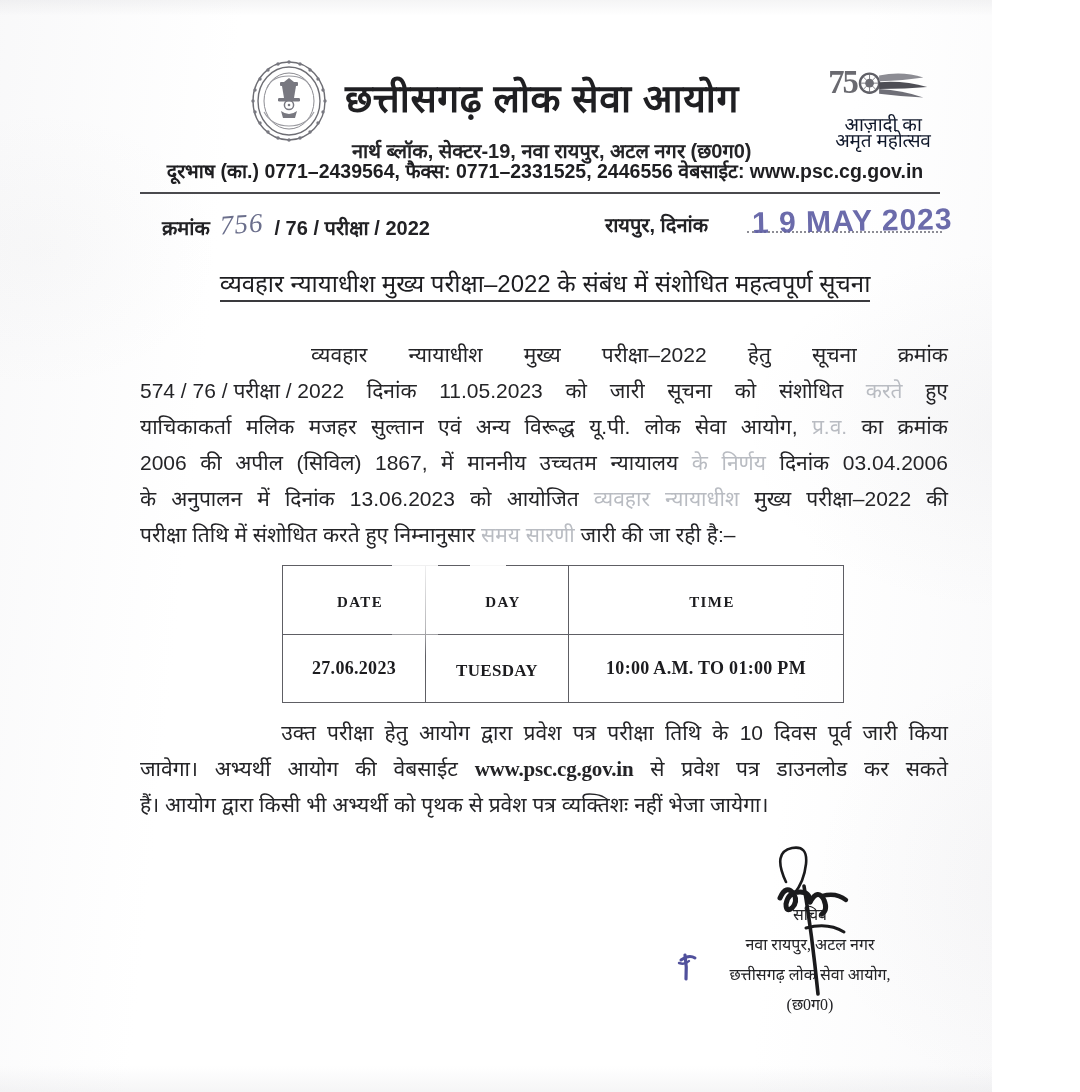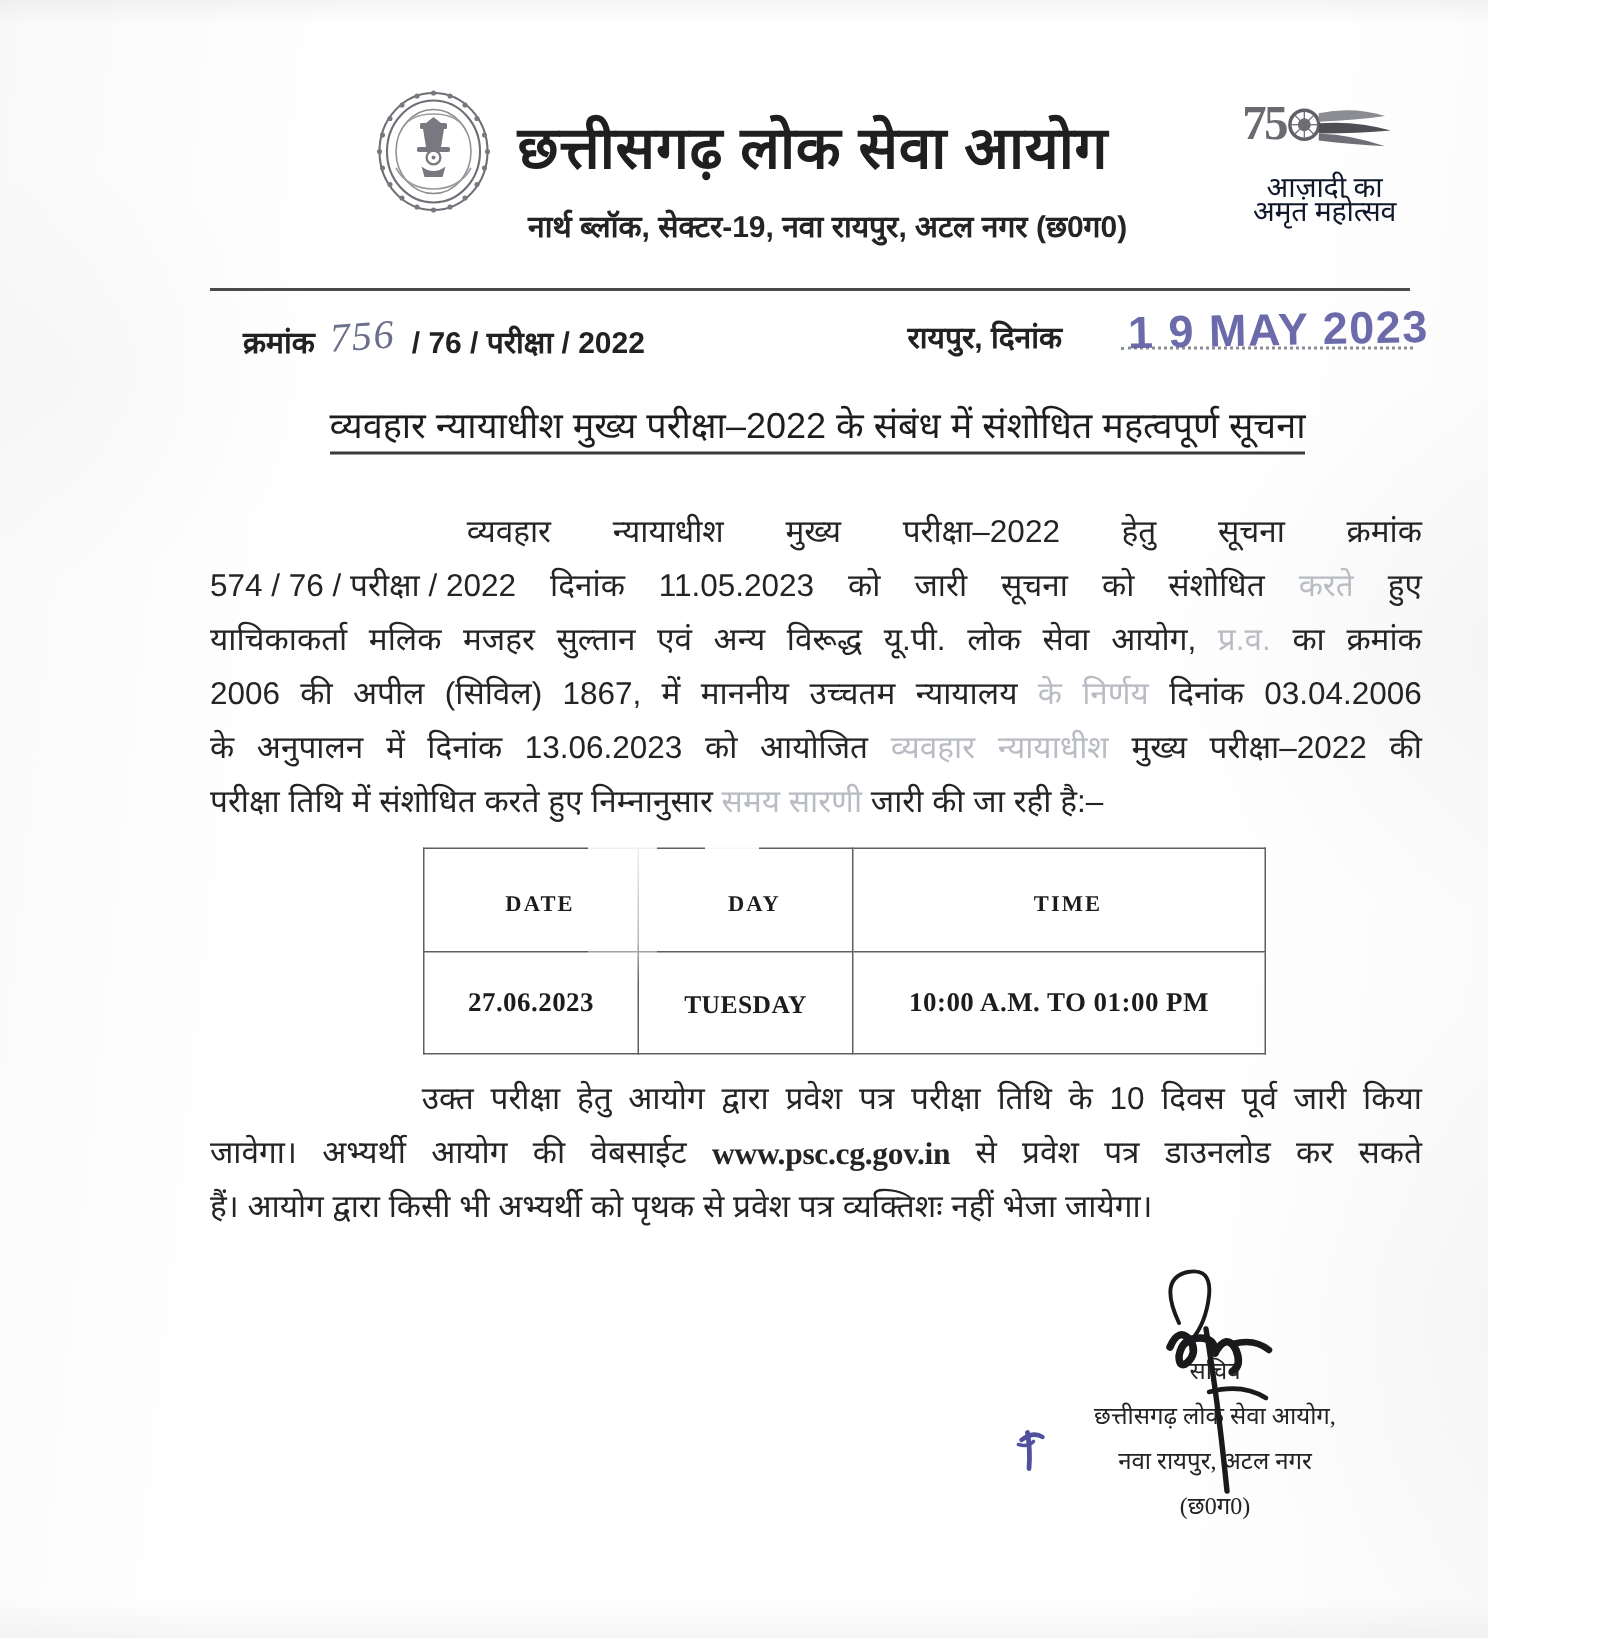--- a/index.html
+++ b/index.html
@@ -366,20 +366,21 @@
           </g>
           <g fill="none" stroke="#9a9aa0" stroke-width="1.1">
             <path d="M16 54 q8 14 25 14 q17 0 25 -14"></path>
             <path d="M19 30 q5 -12 22 -12 q17 0 22 12"></path>
           </g>
         </svg>
       </div>
 
       <div class="org-name">छत्तीसगढ़ लोक सेवा आयोग</div>
       <div class="org-address">नार्थ ब्लॉक, सेक्टर-19, नवा रायपुर, अटल नगर (छ0ग0)</div>
+      <div class="org-contact">दूरभाष (का.) 0771–2439564, फैक्स: 0771–2331525, 2446556 वेबसाईट: www.psc.cg.gov.in</div>
 
       <div class="azadi">
         <svg viewBox="0 0 122 52" width="118" height="50" aria-hidden="true">
           <text x="4" y="32" font-family="Liberation Serif, serif" font-size="34" font-weight="bold" fill="#6a6a70" letter-spacing="-2">75</text>
           <circle cx="47" cy="22" r="10" fill="none" stroke="#5f5f66" stroke-width="2.4"></circle>
           <circle cx="47" cy="22" r="4.5" fill="#6d6d74"></circle>
           <g stroke="#6d6d74" stroke-width="0.9">
             <line x1="47" y1="12" x2="47" y2="32"></line>
               <line x1="37" y1="22" x2="57" y2="22"></line>
             <line x1="40" y1="15" x2="54" y2="29"></line>
@@ -532,22 +533,22 @@
           <span class="">पत्र</span>
           <span class="">डाउनलोड</span>
           <span class="">कर</span>
           <span class="">सकते</span>
         </div>
         <div class="bline last"><span class="">हैं।</span>&nbsp;<span class="">आयोग</span>&nbsp;<span class="">द्वारा</span>&nbsp;<span class="">किसी</span>&nbsp;<span class="">भी</span>&nbsp;<span class="">अभ्यर्थी</span>&nbsp;<span class="">को</span>&nbsp;<span class="">पृथक</span>&nbsp;<span class="">से</span>&nbsp;<span class="">प्रवेश</span>&nbsp;<span class="">पत्र</span>&nbsp;<span class="">व्यक्तिशः</span>&nbsp;<span class="">नहीं</span>&nbsp;<span class="">भेजा</span>&nbsp;<span class="">जायेगा।</span></div>
       </div>
 
     <div class="sign-block">
       <div class="ln">सचिव</div>
+      <div class="ln">नवा रायपुर, अटल नगर</div>
       <div class="ln">छत्तीसगढ़ लोक सेवा आयोग,</div>
-      <div class="ln">नवा रायपुर, अटल नगर</div>
       <div class="ln">(छ0ग0)</div>
     </div>
 
     <div class="signature-mark">
       <svg viewBox="0 0 140 160" width="140" height="160" aria-hidden="true">
         <g fill="none" stroke="#1a1a1c" stroke-linecap="round" stroke-linejoin="round">
           <path d="M34 36 q-14 -30 6 -34 q16 -3 14 16 q-2 18 -12 30" stroke-width="2.6"></path>
           <path d="M28 52 q6 -14 14 -4 q4 8 -2 14 q-6 5 -6 -4 q2 -12 14 -12 q10 0 10 10" stroke-width="5"></path>
           <path d="M58 56 q8 -14 14 -2 q4 10 -2 14" stroke-width="5"></path>
           <path d="M70 50 q14 -4 24 4" stroke-width="4.4"></path>

